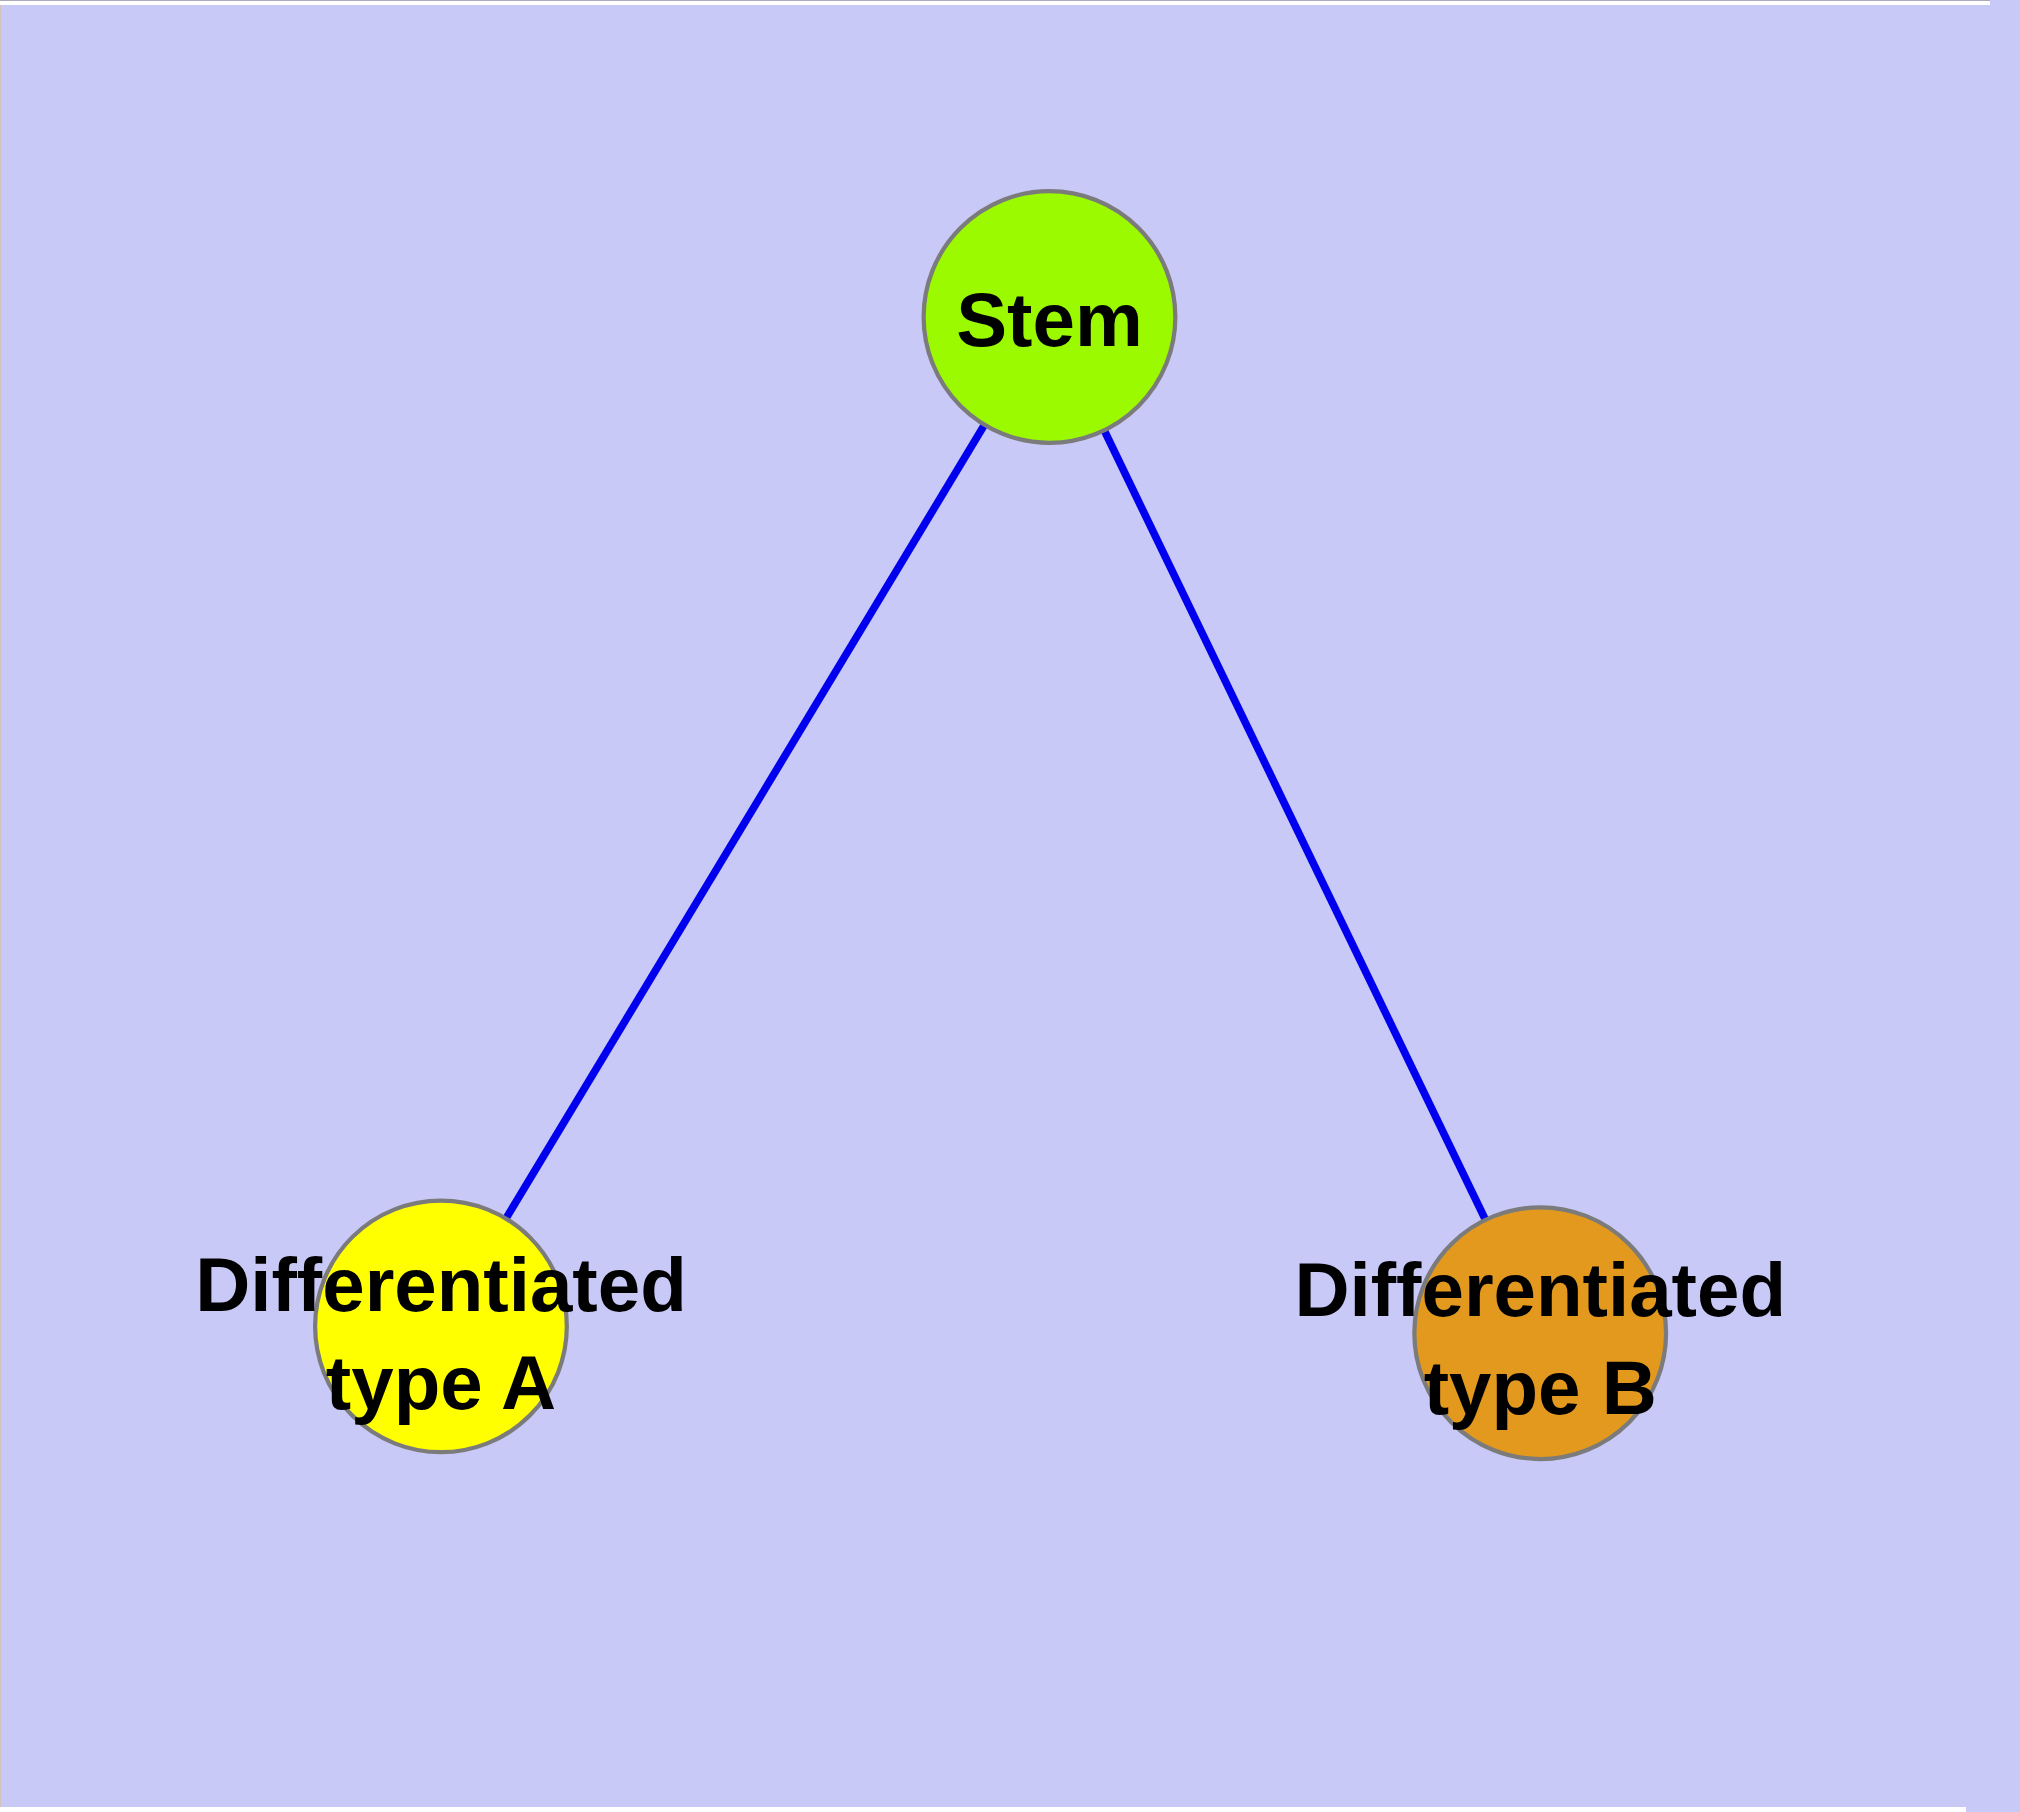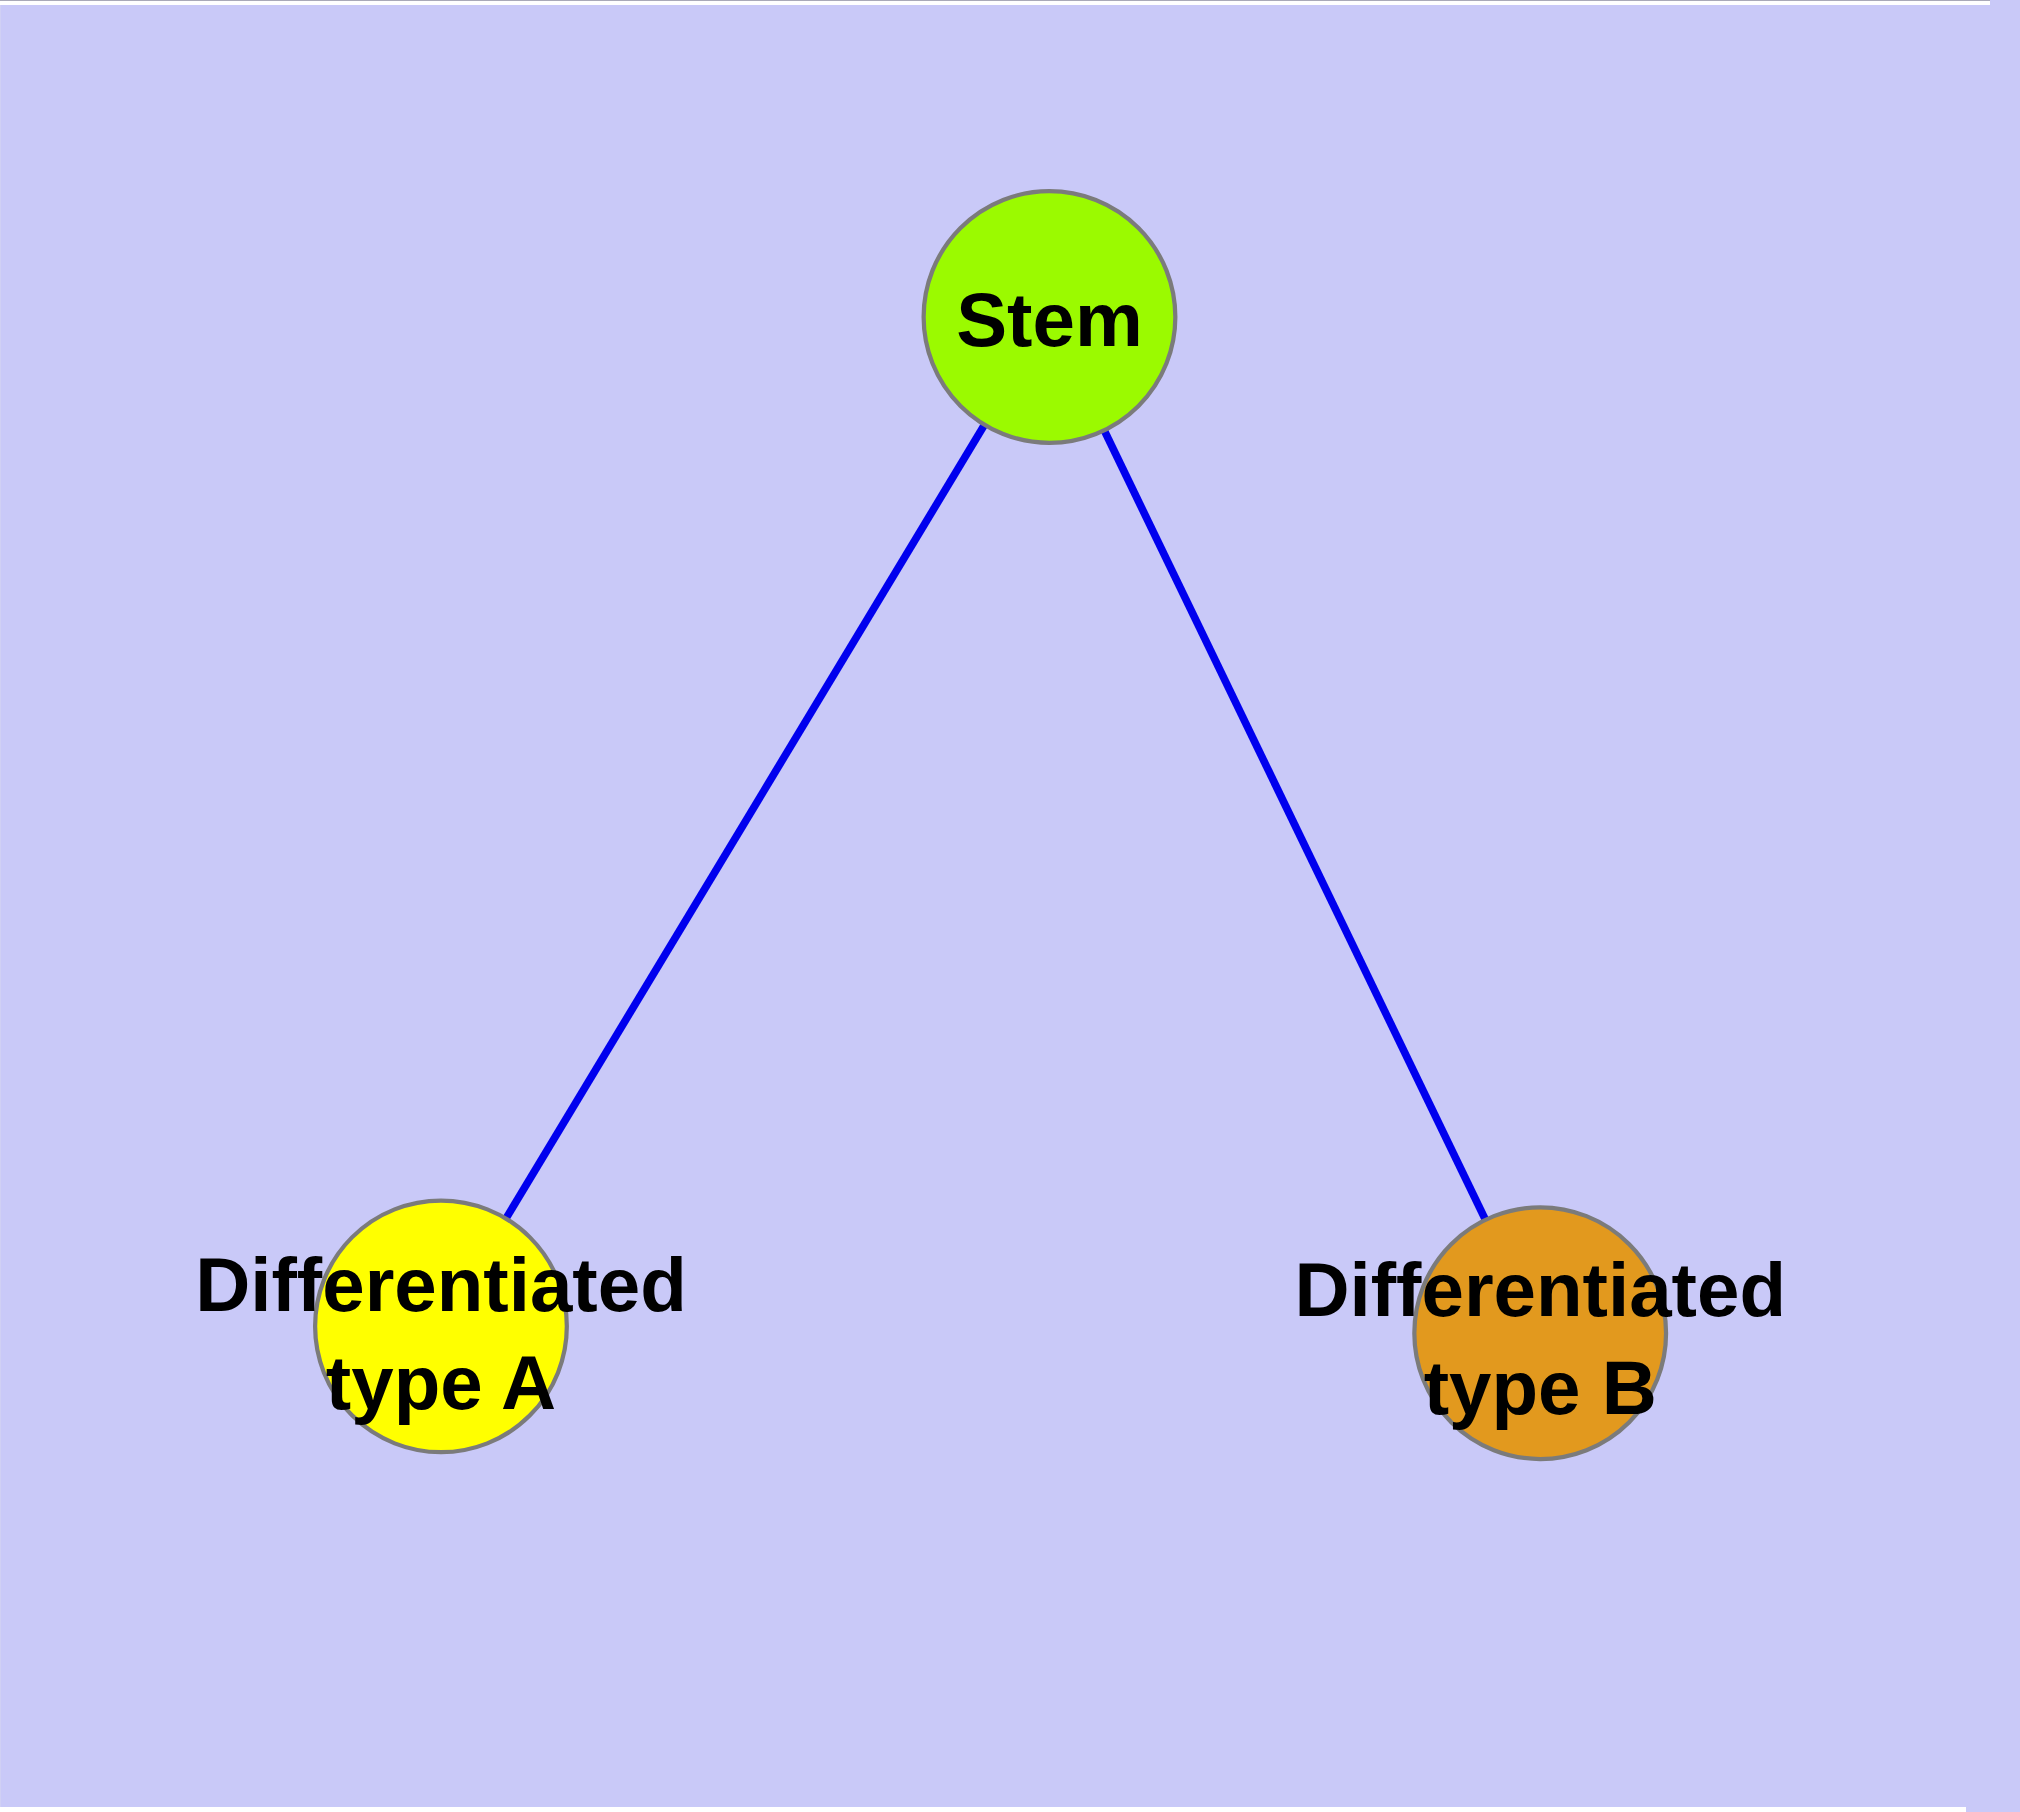--- a/index.html
+++ b/index.html
@@ -1,21 +1,21 @@
 <!DOCTYPE html>
 <html style="font-size:13.6px"><head>
 <meta charset="utf-8">
 <style>
   * { margin: 0; padding: 0; box-sizing: border-box; }
   html, body { background: #C9C9F8; }
   .screen {
     position: relative;
     width: 1990px;
     height: 1812px;
-    background: #e5e5e5;
+    background: #eab308;
     overflow: hidden;
     font-family: "Liberation Sans", sans-serif;
   }
   .strip-top {
     position: absolute; top: 0; left: 0; right: 0;
     height: 5.1px; background: #FFFFFF;
     border-top: 0.8px solid #A9A9B8;
   }
   .strip-bottom {
     position: absolute; bottom: 0; left: 0;

